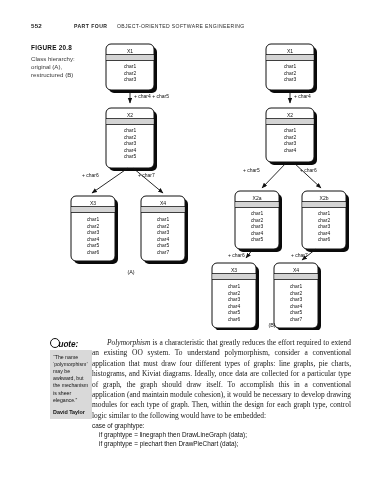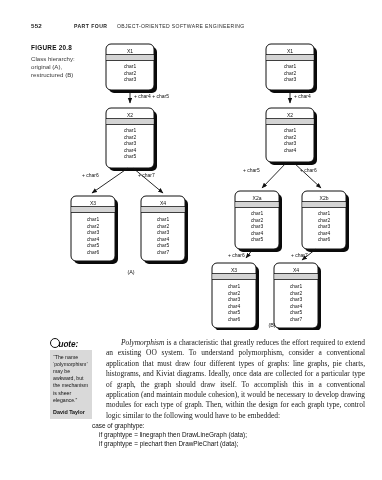--- a/index.html
+++ b/index.html
@@ -135,21 +135,21 @@
     font-family: "Liberation Sans", sans-serif;
     font-weight: bold;
     font-size: 5.4px;
     color: #111;
     margin-top: 5px;
   }
 
   
   .bodycopy {
     position: absolute;
-    left: 106px;
+    left: 92px;
     top: 338px;
     width: 259px;
   }
   .bodycopy p {
     margin: 0;
     font-family: "Liberation Serif", serif;
     font-size: 7.45px;
     line-height: 10.4px;
     text-align: justify;
     text-indent: 15px;

